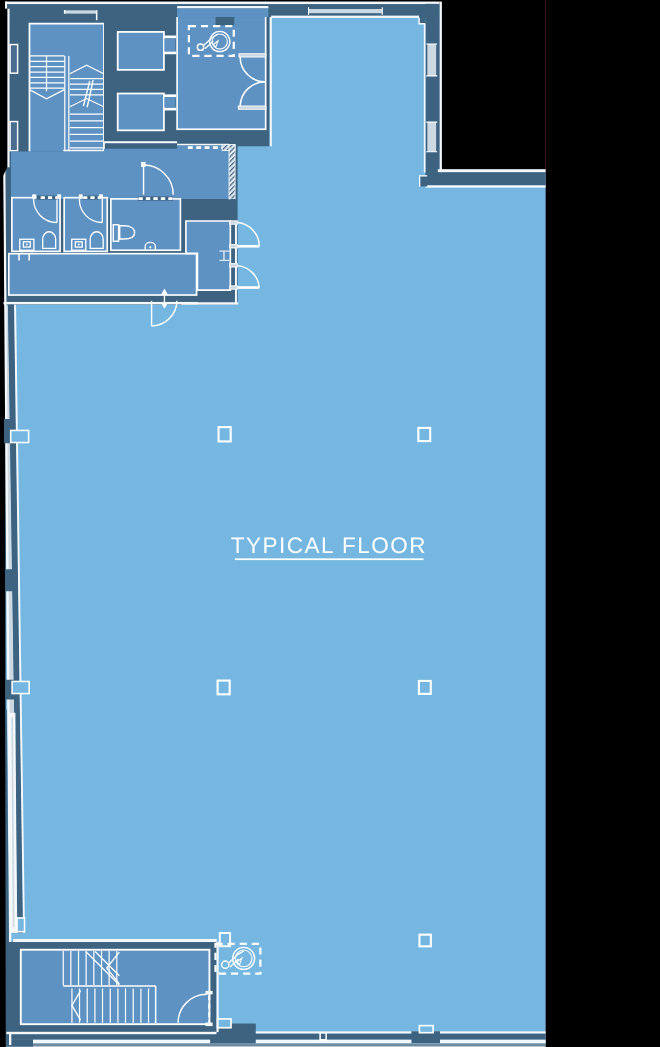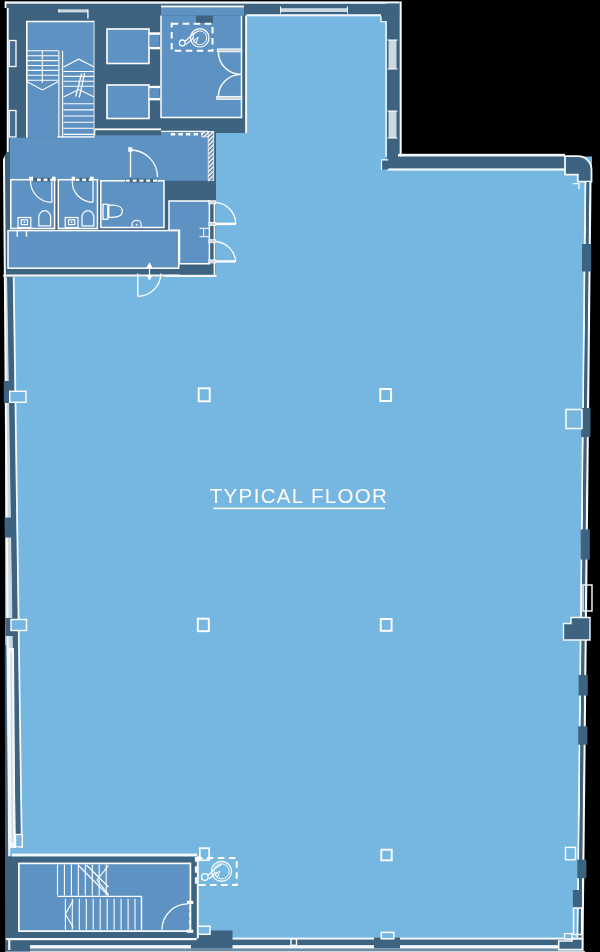--- a/index.html
+++ b/index.html
@@ -1,16 +1,16 @@
 <!DOCTYPE html>
 <html><head>
 <meta charset="utf-8">
 <style>
   html,body{margin:0;padding:0;background:#000;}
-  #page{position:relative;width:600px;height:952px;background:#ec4899;overflow:hidden;}
+  #page{position:relative;width:496px;height:952px;background:#ec4899;overflow:hidden;}
   svg{position:absolute;top:0;left:0;}
   text{font-family:"Liberation Sans", sans-serif;}
 </style>
 </head>
 <body>
 <div id="page">
 <svg width="600" height="952" viewBox="0 0 600 952">
 <defs>
 <pattern id="hatch" width="3.1" height="3.1" patternTransform="rotate(45)" patternUnits="userSpaceOnUse">
   <rect width="3.1" height="3.1" fill="#e3eaf0"></rect>

